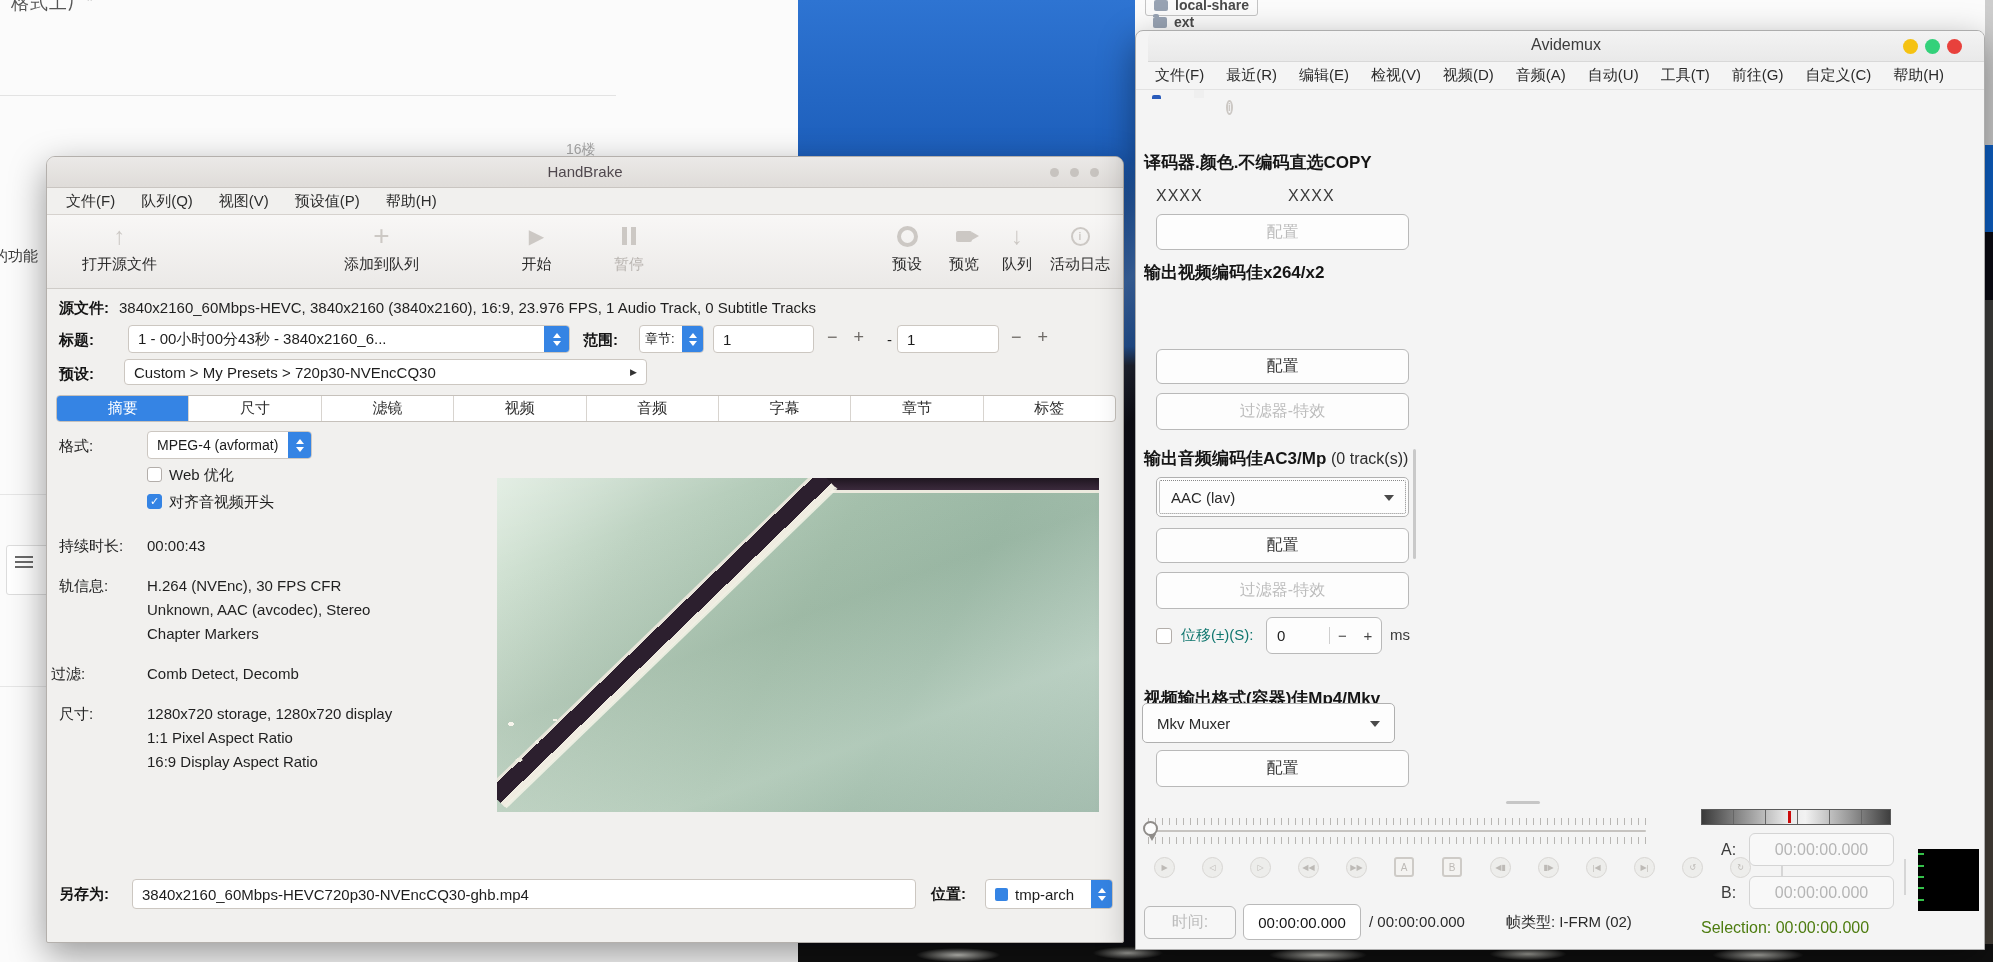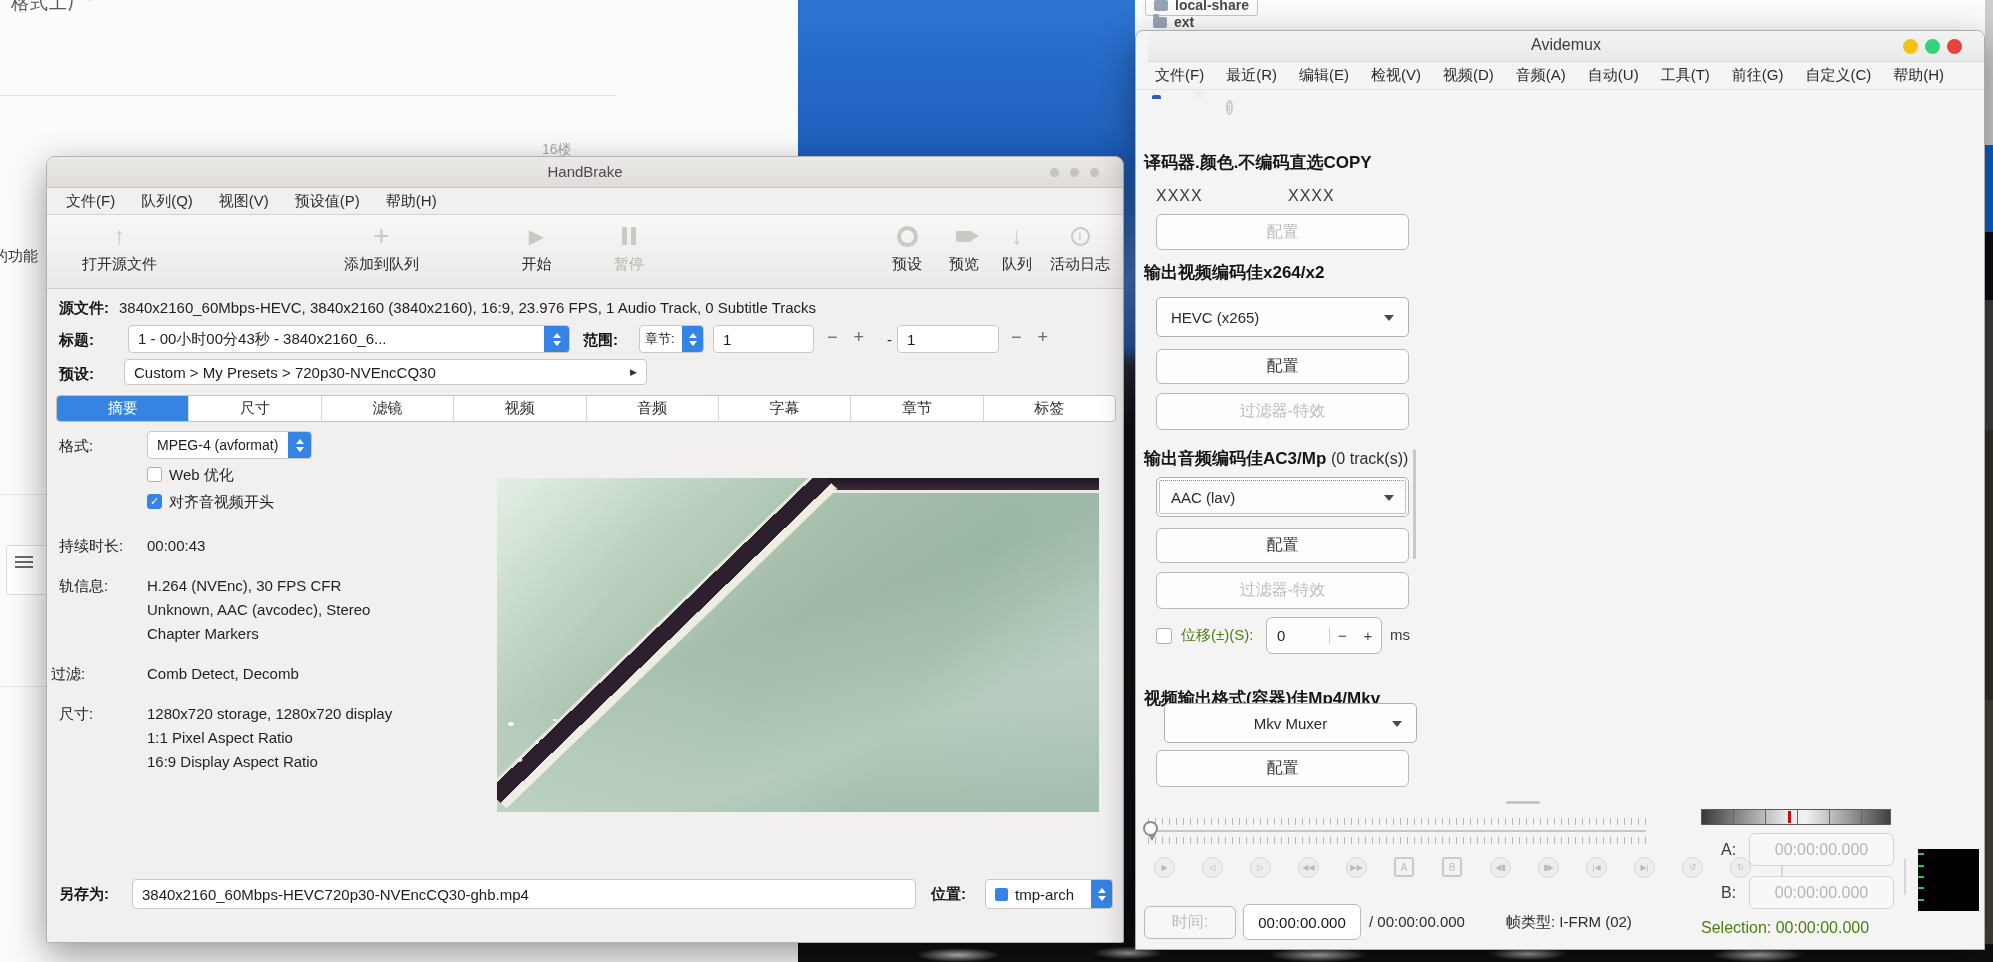--- a/index.html
+++ b/index.html
@@ -114,21 +114,21 @@
   .docicon i{width:18px;height:2px;background:#6a6a6a;}
 </style>
 </head>
 <body>
 
 <div id="screen">
 
   <div class="abs" style="left:0;top:0;width:798px;height:962px;background:#fbfbfb;border-right:1px solid #d8d8d8;overflow:hidden;">
     <span class="t" style="left:4px;top:-9px;font-size:18px;color:#555;letter-spacing:1px;">“格式工厂”</span>
     <div class="abs" style="left:0;top:95px;width:616px;height:1px;background:#e3e3e3;"></div>
-    <span class="t" style="left:542px;top:141px;font-size:14px;color:#a8a8a8;">16楼</span>
+    <span class="t" style="left:566px;top:141px;font-size:14px;color:#a8a8a8;">16楼</span>
     <span class="t" style="left:-7px;top:247px;font-size:15px;color:#3a3a3a;">的功能</span>
     <div class="abs" style="left:0;top:494px;width:46px;height:1px;background:#e6e6e6;"></div>
     <div class="abs" style="left:0;top:686px;width:46px;height:1px;background:#e6e6e6;"></div>
   </div>
 
   <div class="abs" style="left:6px;top:545px;width:42px;height:48px;background:#fff;border:1px solid #ddd;border-radius:3px;z-index:2;">
     <div class="docicon">
         <i></i>
         <i></i>
         <i></i>
@@ -353,24 +353,20 @@
     <div class="abs" style="left:126px;top:68px;"><span class="film"></span></div>
 
     <span class="hdr" style="left:8px;top:120px;">译码器.颜色.不编码直选COPY</span>
     <span class="t" style="left:20px;top:156px;font-size:16px;color:#3a3a3a;letter-spacing:1px;">XXXX</span>
     <span class="t" style="left:152px;top:156px;font-size:16px;color:#3a3a3a;letter-spacing:1px;">XXXX</span>
     <div class="av-btn dis" style="left:20px;top:183px;width:253px;height:36px;">
       <span>配置</span>
     </div>
 
     <span class="hdr" style="left:8px;top:230px;max-width:280px;overflow:hidden;">输出视频编码佳x264/x2</span>
-    <div class="av-combo" style="left:20px;top:266px;width:253px;height:40px;">
-      <span>HEVC (x265)</span>
-      <span class="arr"></span>
-    </div>
     <div class="av-btn" style="left:20px;top:318px;width:253px;height:35px;">
       <span>配置</span>
     </div>
     <div class="av-btn dis" style="left:20px;top:362px;width:253px;height:37px;">
       <span>过滤器-特效</span>
     </div>
 
     <span class="hdr" style="left:8px;top:416px;">
       <span>输出音频编码佳AC3/Mp</span>
       <span style="font-weight:normal;font-size:16px;color:#2d2d2d;">(0 track(s))</span>
@@ -380,31 +376,31 @@
       <span class="arr"></span>
     </div>
     <div class="av-btn" style="left:20px;top:497px;width:253px;height:35px;">
       <span>配置</span>
     </div>
     <div class="av-btn dis" style="left:20px;top:541px;width:253px;height:37px;">
       <span>过滤器-特效</span>
     </div>
 
     <span class="cb" style="left:20px;top:597px;width:16px;height:16px;"></span>
-    <span class="t" style="left:45px;top:595px;font-size:15px;color:#4d7c0f;">位移(±)(S):</span>
+    <span class="t" style="left:45px;top:595px;font-size:15px;color:#0f766e;">位移(±)(S):</span>
     <div class="abs" style="left:130px;top:586px;width:116px;height:37px;border:1px solid #b9b9b9;border-radius:6px;
          display:flex;align-items:center;background:#fdfdfd;box-sizing:border-box;">
       <span style="flex:1;padding-left:10px;font-size:15px;color:#222;">0</span>
       <span style="width:25px;text-align:center;border-left:1px solid #cfcfcf;color:#444;font-size:15px;">−</span>
       <span style="width:26px;text-align:center;color:#444;font-size:15px;">+</span>
     </div>
     <span class="t" style="left:254px;top:595px;font-size:15px;color:#3a3a3a;">ms</span>
 
     <span class="hdr" style="left:8px;top:656px;">视频输出格式(容器)佳Mp4/Mkv</span>
-    <div class="av-combo" style="left:28px;top:672px;width:253px;height:40px;justify-content:center;">
+    <div class="av-combo" style="left:6px;top:672px;width:253px;height:40px;">
       <span>Mkv Muxer</span>
       <span class="arr"></span>
     </div>
     <div class="av-btn" style="left:20px;top:719px;width:253px;height:37px;">
       <span>配置</span>
     </div>
 
     <div class="abs" style="left:277px;top:418px;width:3px;height:110px;background:#c9c9c9;border-radius:2px;"></div>
 
     <div class="abs" style="left:370px;top:770px;width:34px;height:3px;background:#c6c6c6;border-radius:2px;"></div>

